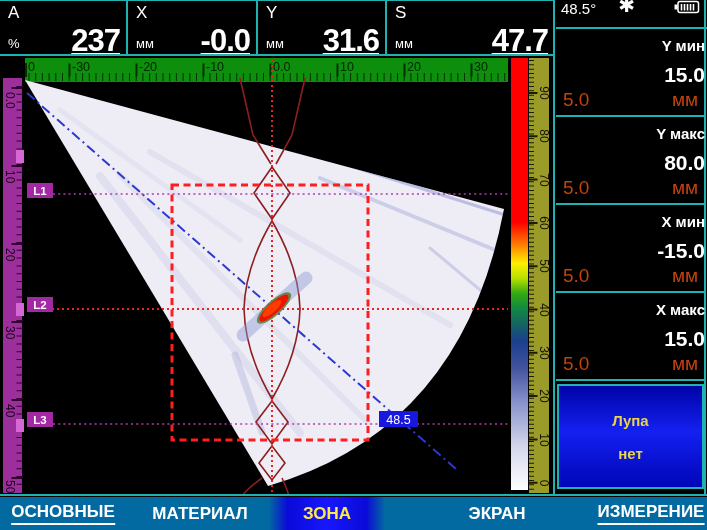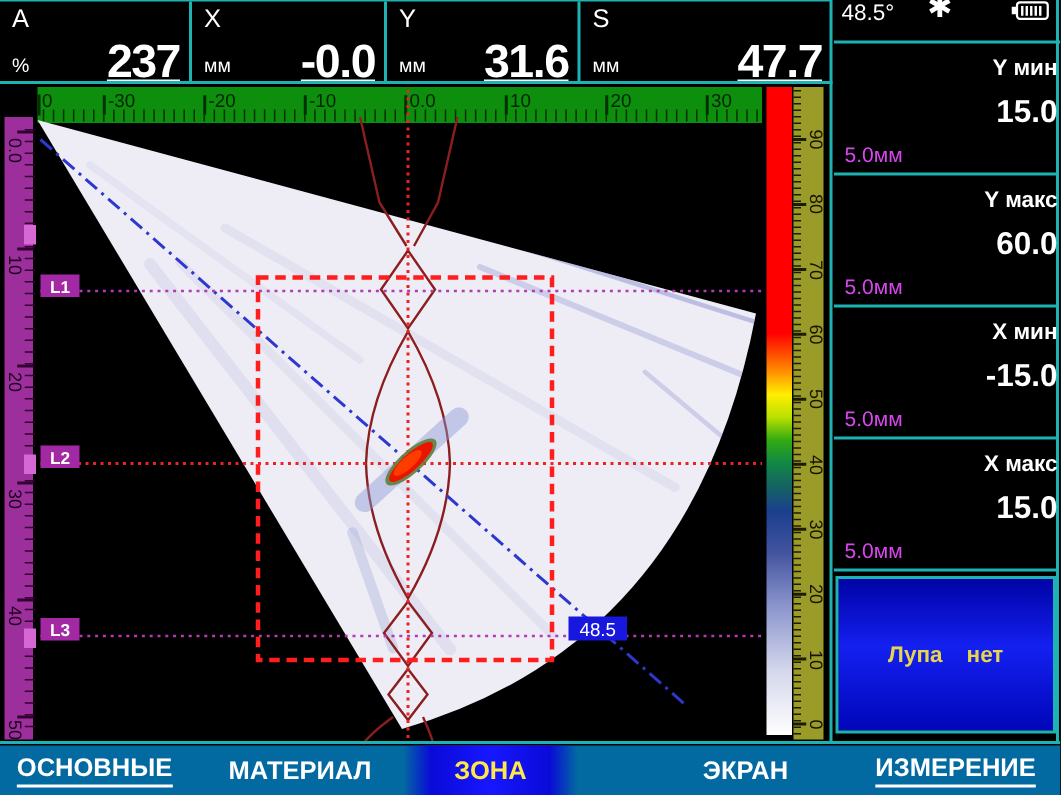--- a/index.html
+++ b/index.html
@@ -18,25 +18,25 @@
   
   .anglecell{position:absolute;left:556px;top:0;width:149px;height:27px;display:flex;align-items:flex-start;padding:0 5px;box-sizing:border-box;}
   .angleval{font-size:15px;color:#fff;}
   .staricon{font-size:20px;color:#fff;margin-left:22px;line-height:10px;}
   .battery{margin-left:auto;display:block;}
   
   .sidebar{position:absolute;left:556px;top:29px;width:149px;}
   .panel{position:relative;height:86px;border-bottom:2px solid #1fb2b2;}
   .ptitle{text-align:right;padding-top:8px;font-size:15px;font-weight:bold;color:#fff;}
   .pval{text-align:right;margin-top:9px;font-size:21px;font-weight:bold;color:#fff;}
-  .prow{position:absolute;bottom:4px;left:7px;right:7px;display:flex;
-        font-size:14px;color:#d946ef;}
+  .prow{position:absolute;bottom:4px;left:7px;right:7px;display:flex;justify-content:space-between;
+        font-size:19px;color:#c2410c;}
   .magnifier{height:101px;margin:3px 1px 0 1px;border:2px solid #1fb2b2;
              background:linear-gradient(180deg,#0003a6,#1420f0 45%,#0006b8);
-             display:flex;flex-direction:row;align-items:center;justify-content:center;gap:16px;}
+             display:flex;flex-direction:column;align-items:center;justify-content:center;gap:16px;}
   .magnifier div{color:#e8d44d;font-weight:bold;font-size:15px;}
   
   .menubar{position:absolute;left:0;top:497px;width:707px;height:33px;background:#0369a1;}
   .mitem{position:absolute;top:0;height:33px;display:flex;align-items:center;justify-content:center;
          transform:translateX(-50%);font-size:17px;font-weight:bold;color:#fff;white-space:nowrap;}
   .mitem.underlined .mtext{border-bottom:2px solid #fff;padding-bottom:1px;}
   .mitem.active{background:linear-gradient(90deg,rgba(0,0,40,0) 0%,#0a0ad8 16%,#1717ff 50%,#0a0ad8 84%,rgba(0,0,40,0) 100%);
                 padding:0 34px;color:#ffe84a;}
   .plot{position:absolute;left:0;top:56px;}
 </style>
@@ -234,21 +234,21 @@
     <div class="panel">
       <div class="ptitle">Y мин</div>
       <div class="pval">15.0</div>
       <div class="prow">
         <span>5.0</span>
         <span>мм</span>
       </div>
     </div>
     <div class="panel">
       <div class="ptitle">Y макс</div>
-      <div class="pval">60.0</div>
+      <div class="pval">80.0</div>
       <div class="prow">
         <span>5.0</span>
         <span>мм</span>
       </div>
     </div>
     <div class="panel">
       <div class="ptitle">X мин</div>
       <div class="pval">-15.0</div>
       <div class="prow">
         <span>5.0</span>
@@ -275,18 +275,18 @@
       </div>
     <div class="mitem" style="left:200px;">
       <span class="mtext">МАТЕРИАЛ</span>
       </div>
     <div class="mitem active" style="left:327px;">
       <span class="mtext">ЗОНА</span>
       </div>
     <div class="mitem" style="left:497px;">
       <span class="mtext">ЭКРАН</span>
       </div>
-    <div class="mitem underlined" style="left:637px;">
+    <div class="mitem underlined" style="left:651px;">
       <span class="mtext">ИЗМЕРЕНИЕ</span>
       </div>
   </div>
 
 </div>
 
 </body></html>

